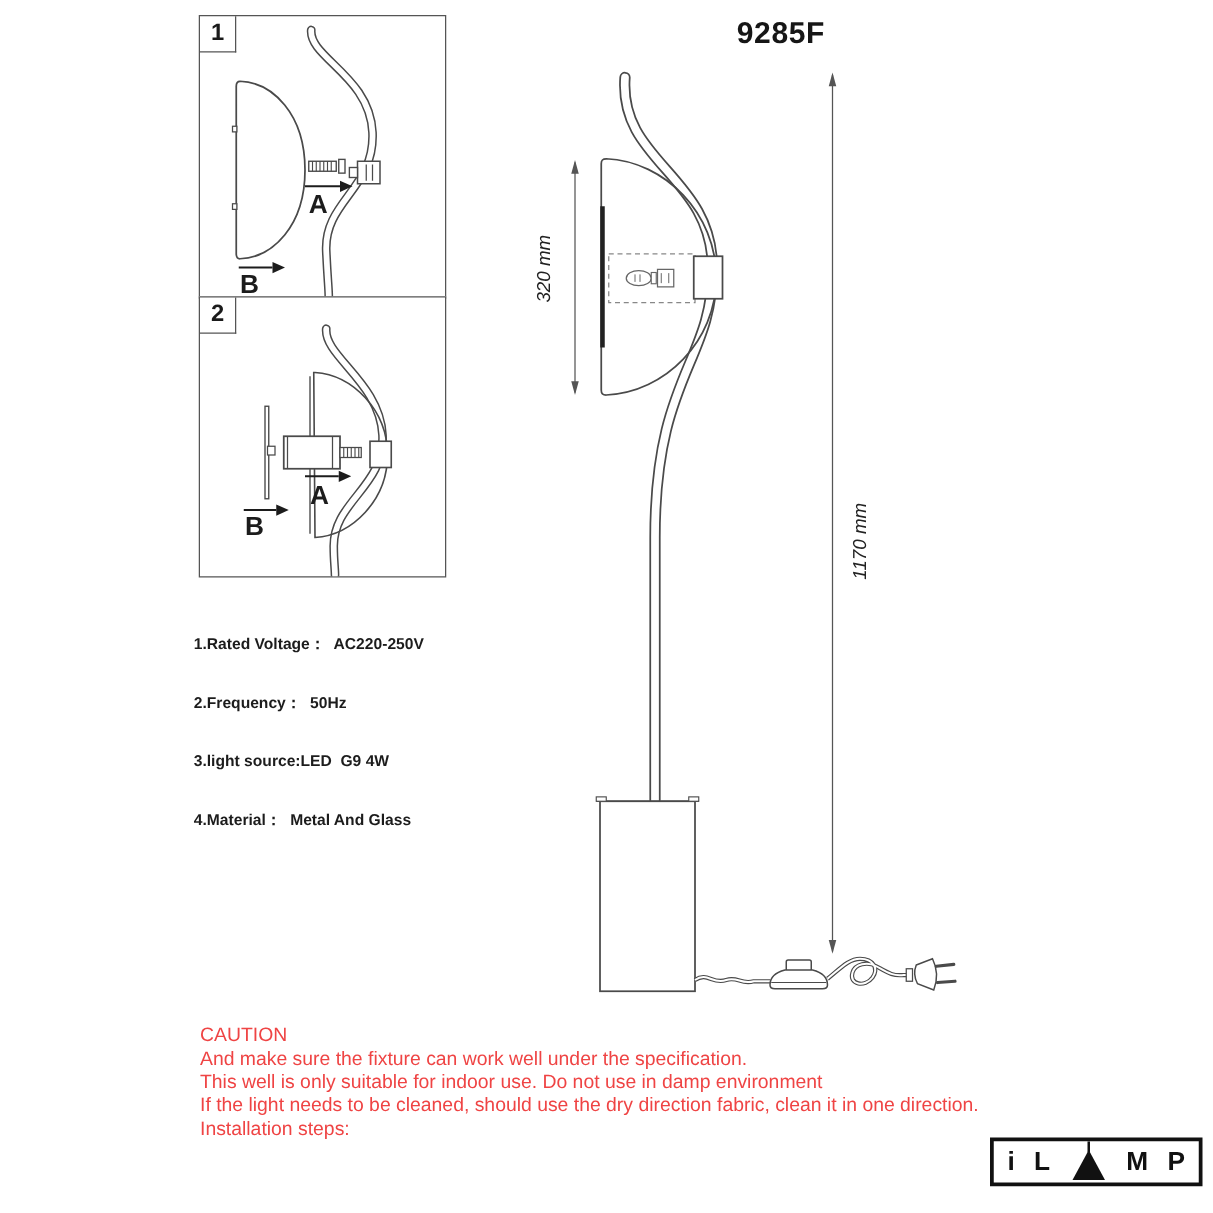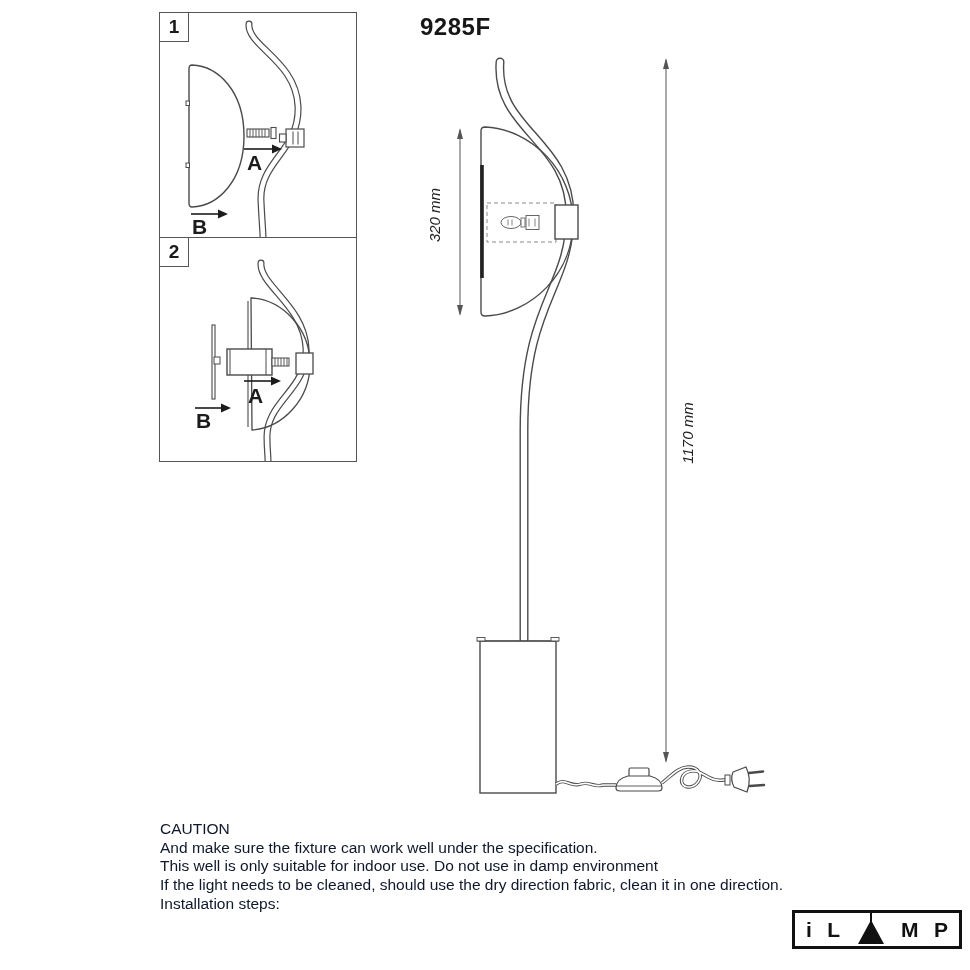--- a/index.html
+++ b/index.html
@@ -5,27 +5,27 @@
   html,body{margin:0;padding:0;background:#fff;}
   #page{position:relative;width:970px;height:970px;background:#ffffff;overflow:hidden;
         font-family:"Liberation Sans",sans-serif;color:#111;}
   .stepbox{position:absolute;left:159px;width:196px;border:1.4px solid #555;background:#fff;}
   #step1{top:12px;height:225px;}
   #step2{top:237px;height:223px;}
   .stepnum{position:absolute;top:0;left:0;width:28px;height:28px;border-right:1.4px solid #555;
            border-bottom:1.4px solid #555;display:flex;align-items:center;justify-content:center;
            font-size:19px;font-weight:bold;color:#1a1a1a;}
   .stepsvg{position:absolute;left:0;top:0;}
-  #model-title{position:absolute;left:420px;top:13px;width:240px;text-align:left;
+  #model-title{position:absolute;left:420px;top:13px;width:240px;text-align:right;
                font-size:24px;font-weight:bold;letter-spacing:.5px;color:#161616;}
   #main-drawing{position:absolute;left:420px;top:45px;}
   #specs{position:absolute;left:155px;top:477px;font-size:12.5px;font-weight:bold;
          line-height:15.6px;color:#1c1c1c;white-space:pre;}
   #caution{position:absolute;left:160px;top:820px;font-size:15.5px;line-height:18.7px;
-           color:#0f172a;white-space:nowrap;}
+           color:#ef4444;white-space:nowrap;}
   #logo{position:absolute;left:792px;top:910px;width:142px;height:33px;border:3px solid #111;
         display:flex;align-items:center;justify-content:space-between;padding:0 11px;background:#fff;}
   #logo span{font-size:21px;font-weight:bold;color:#111;line-height:1;}
   svg text.draw-label{font-family:"Liberation Sans",sans-serif;font-weight:bold;fill:#1c1c1c;}
   svg text.dim-label{font-family:"Liberation Sans",sans-serif;font-style:italic;fill:#222;}
 </style>
 </head>
 <body>
 
 <div id="page">
@@ -177,20 +177,26 @@
     </g>
 
     <g>
       <line x1="246" y1="15" x2="246" y2="716" stroke="#555" stroke-width="1"></line>
       <polygon points="246,13 243,24 249,24" fill="#555"></polygon>
       <polygon points="246,718 243,707 249,707" fill="#555"></polygon>
       <text class="dim-label" transform="translate(273,388) rotate(-90)" text-anchor="middle" font-size="15">1170 mm</text>
     </g>
   </svg>
 
+  <div id="specs">
+    <div>1.Rated Voltage：  AC220-250V</div>
+    <div>2.Frequency：  50Hz</div>
+    <div>3.light source:LED  G9 4W</div>
+    <div>4.Material：  Metal And Glass</div>
+  </div>
 
   <div id="caution">
     <div>CAUTION</div>
     <div>And make sure the fixture can work well under the specification.</div>
     <div>This well is only suitable for indoor use. Do not use in damp environment</div>
     <div>If the light needs to be cleaned, should use the dry direction fabric, clean it in one direction.</div>
     <div>Installation steps:</div>
   </div>
 
   <div id="logo">

